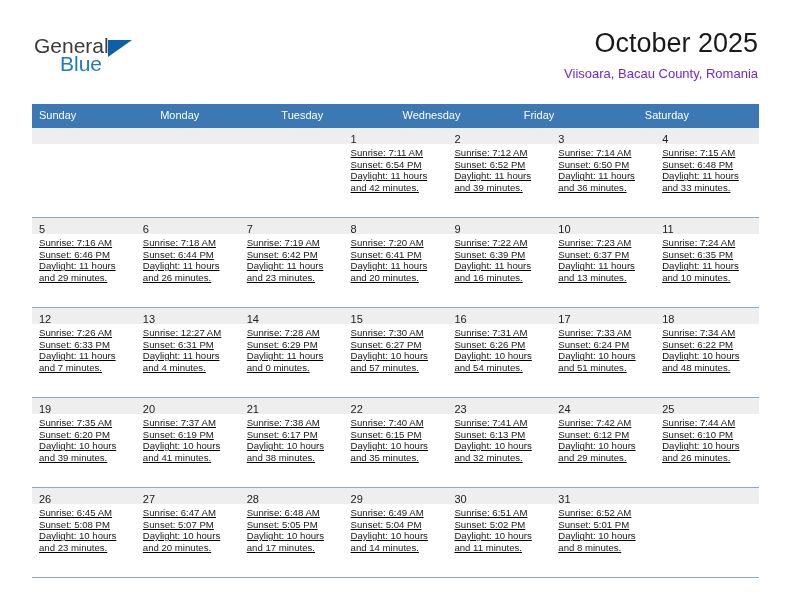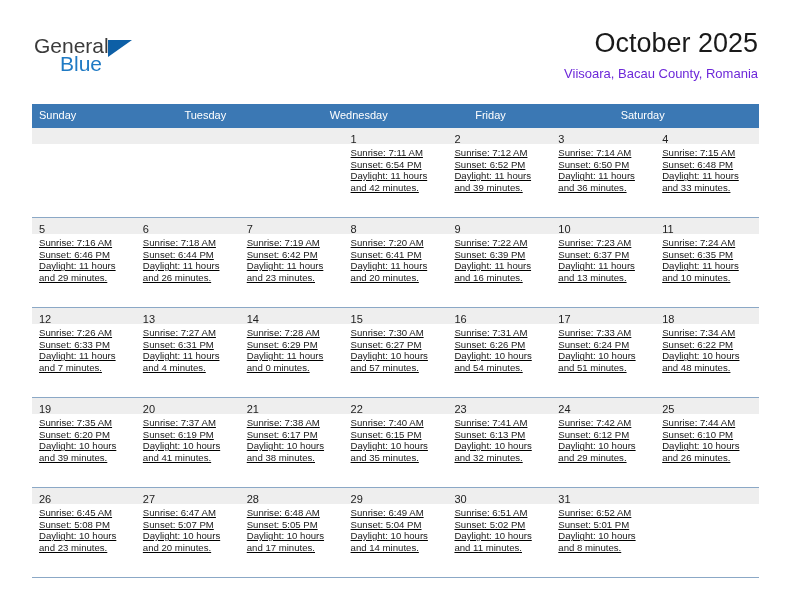--- a/index.html
+++ b/index.html
@@ -164,20 +164,21 @@
     <div class="title-block">
       <div class="cal-title">October 2025</div>
       <div class="cal-location">Viisoara, Bacau County, Romania</div>
     </div>
 
   </div>
 
   <div class="calendar">
     <div class="dow-row" id="dow-row">
         <div class="dow-cell">Sunday</div>
+        <div class="dow-cell">Monday</div>
         <div class="dow-cell">Tuesday</div>
         <div class="dow-cell">Wednesday</div>
         <div class="dow-cell">Friday</div>
         <div class="dow-cell">Saturday</div>
       </div>
     <div id="weeks-container">
         <div class="week-row">
           <div class="day-cell empty">
             <div class="day-num-band"><span class="day-num"></span></div>
           </div>
@@ -295,21 +296,21 @@
             <div class="day-body">
               <div class="day-line">Sunrise: 7:26 AM</div>
               <div class="day-line">Sunset: 6:33 PM</div>
               <div class="day-line">Daylight: 11 hours</div>
               <div class="day-line">and 7 minutes.</div>
             </div>
           </div>
           <div class="day-cell">
             <div class="day-num-band"><span class="day-num">13</span></div>
             <div class="day-body">
-              <div class="day-line">Sunrise: 7:27 AM</div>
+              <div class="day-line">Sunrise: 12:27 AM</div>
               <div class="day-line">Sunset: 6:31 PM</div>
               <div class="day-line">Daylight: 11 hours</div>
               <div class="day-line">and 4 minutes.</div>
             </div>
           </div>
           <div class="day-cell">
             <div class="day-num-band"><span class="day-num">14</span></div>
             <div class="day-body">
               <div class="day-line">Sunrise: 7:28 AM</div>
               <div class="day-line">Sunset: 6:29 PM</div>

